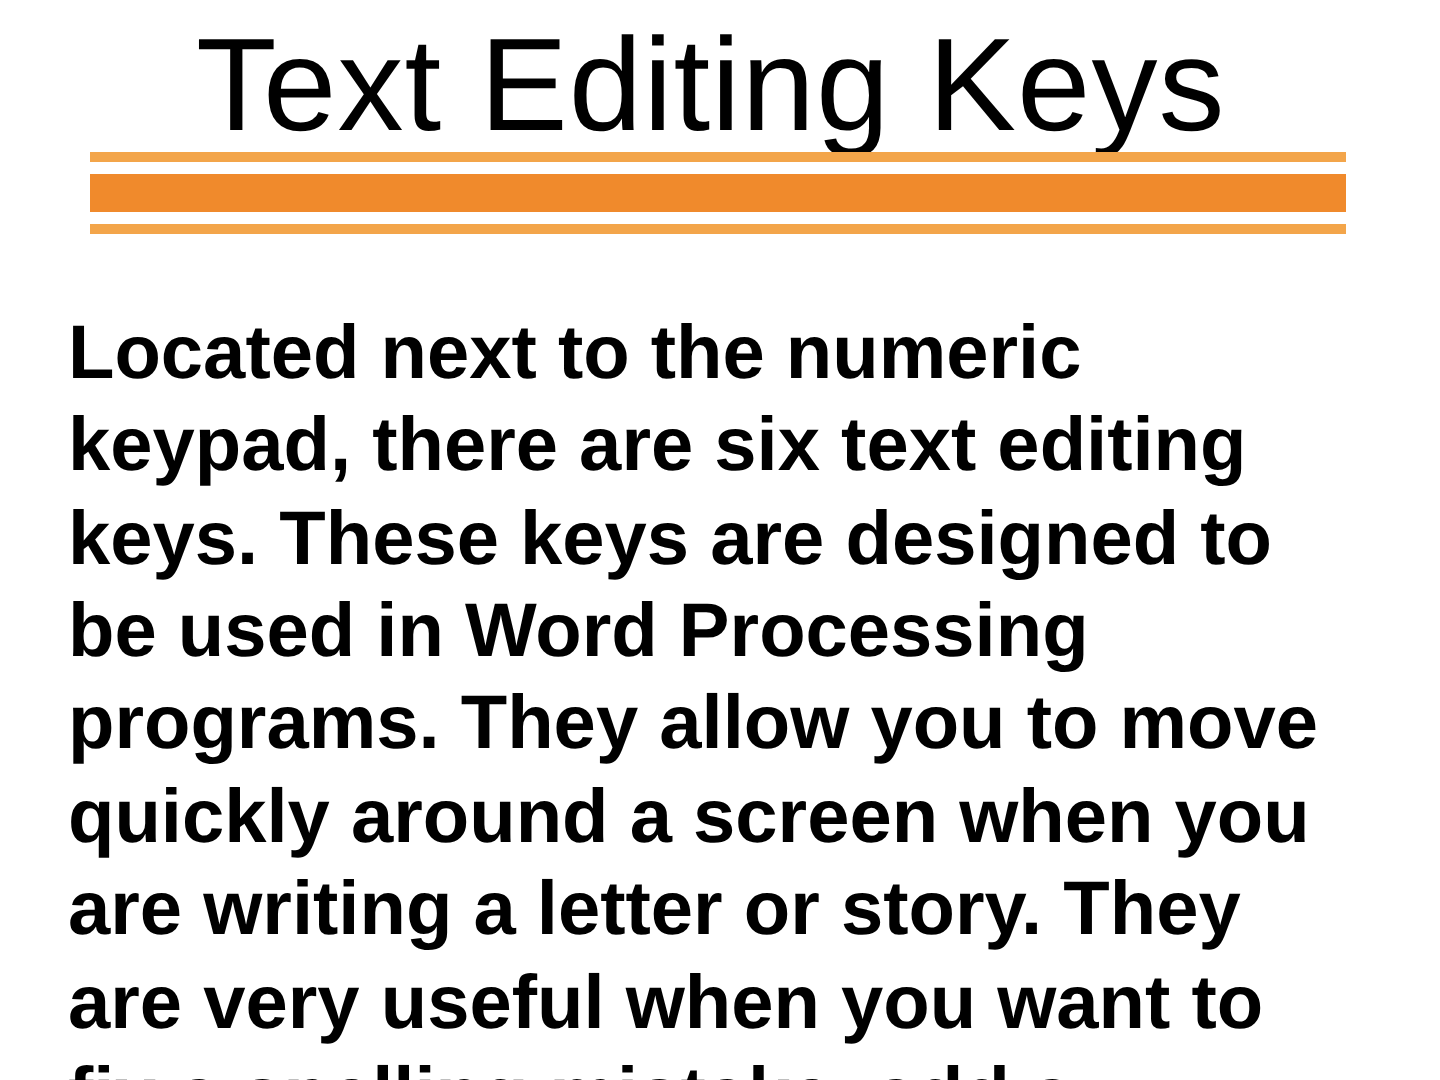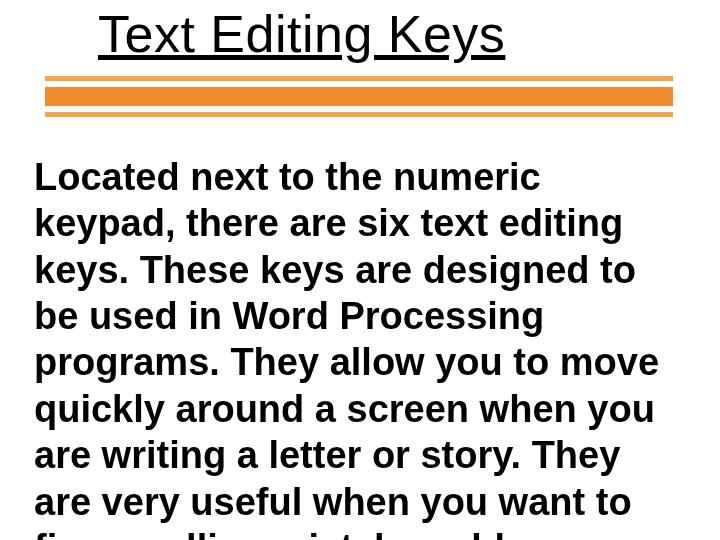--- a/index.html
+++ b/index.html
@@ -14,25 +14,24 @@
   .slide {
     position: relative;
     width: 720px;
     height: 540px;
     box-sizing: border-box;
   }
   .title {
     position: absolute;
     left: 98px;
     top: 6px;
-    font-size: 52px;
+    font-size: 66px;
     line-height: 1.1;
     font-weight: 400;
     letter-spacing: 0.5px;
-    text-decoration: underline;
   }
   .rule-wrap {
     position: absolute;
     left: 45px;
     top: 76px;
     width: 628px;
   }
   .rule-top {
     height: 5px;
     width: 100%;

